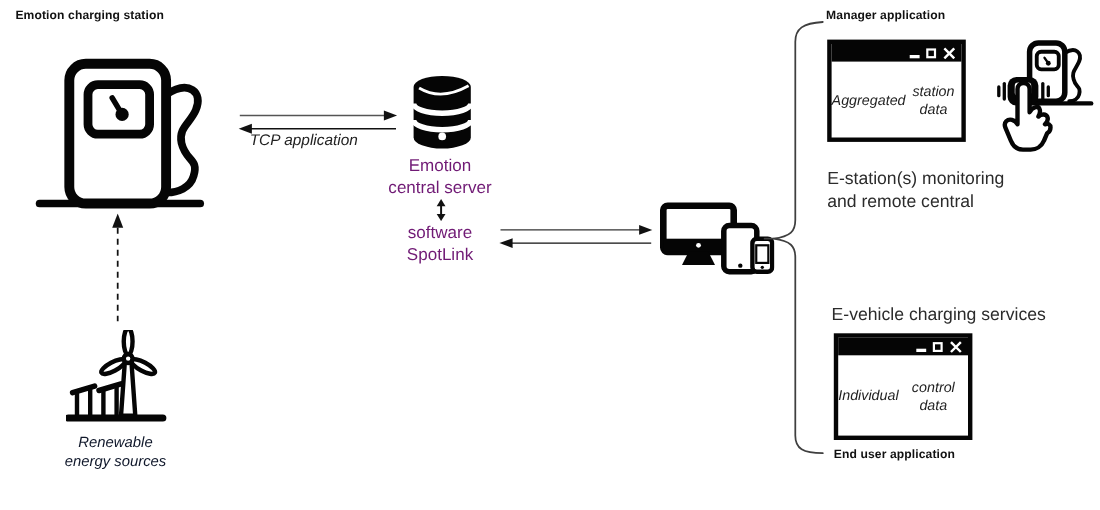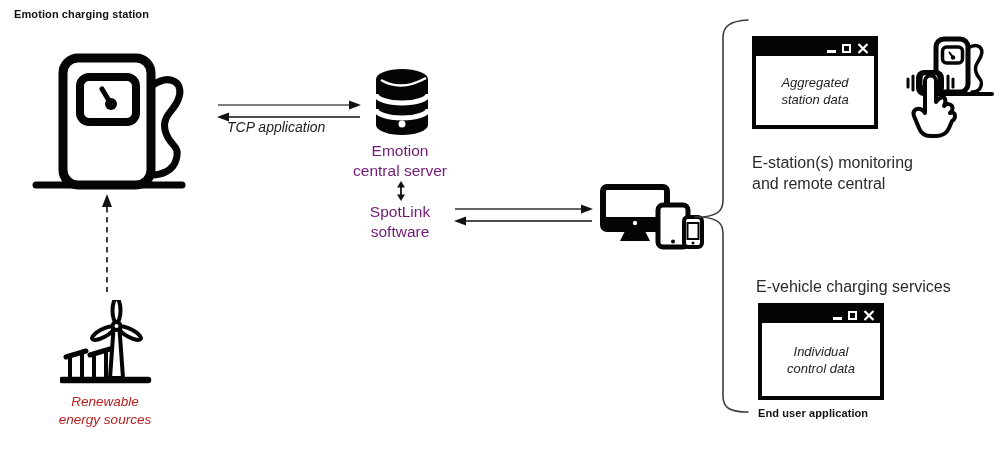--- a/index.html
+++ b/index.html
@@ -3,27 +3,27 @@
 <meta charset="utf-8">
 <style>
   html,body{margin:0;padding:0;background:#fff;}
   .canvas{position:relative;width:1000px;height:464px;background:#fff;overflow:hidden;
           font-family:"Liberation Sans",sans-serif;color:#1c1c1c;}
   .abs{position:absolute;}
   .title{font-weight:700;font-size:11px;letter-spacing:.1px;color:#121212;white-space:nowrap;}
   .lbl{font-size:15.5px;line-height:19.5px;color:#701a75;text-align:center;}
   .lbl-left{font-size:16px;line-height:21px;color:#2b2b2b;text-align:left;white-space:nowrap;}
   .tcp{font-style:italic;font-size:14px;color:#222;white-space:nowrap;}
-  .renew{font-style:italic;font-size:13.5px;line-height:18px;color:#b91c1c;text-align:center;}
+  .renew{font-style:italic;font-size:13.5px;line-height:18px;color:#0f172a;text-align:center;}
 
   .window{position:absolute;box-sizing:border-box;border:4px solid #050505;background:#fff;}
   .titlebar{height:16px;background:#050505;display:flex;align-items:center;justify-content:flex-end;gap:6px;padding:0 5px;}
   .win-min{width:9px;height:2.5px;background:#fff;margin-top:7px;}
   .win-max{width:9px;height:9px;border:2.5px solid #fff;box-sizing:border-box;background:transparent;}
-  .win-body{height:calc(100% - 16px);display:flex;flex-direction:column;align-items:center;justify-content:center;
+  .win-body{height:calc(100% - 16px);display:flex;flex-direction:row;align-items:center;justify-content:center;
             font-style:italic;font-size:13px;line-height:17px;color:#1f1f1f;text-align:center;}
   svg{display:block;}
 </style>
 </head>
 <body>
 
 <div class="canvas">
 
   <div class="abs title" style="left:14px;top:8px;">Emotion charging station</div>
 
@@ -98,22 +98,22 @@
 
   <div class="abs" style="left:393px;top:181px;">
     <svg width="16" height="20" viewBox="0 0 16 20">
       <line x1="8" y1="5" x2="8" y2="15" stroke="#111" stroke-width="1.8"></line>
       <polygon points="8,0 4,6.5 12,6.5" fill="#111"></polygon>
       <polygon points="8,20 4,13.5 12,13.5" fill="#111"></polygon>
     </svg>
   </div>
 
   <div class="abs lbl" style="left:340px;top:202px;width:120px;">
+    <div>software</div>
     <div>SpotLink</div>
-    <div>software</div>
   </div>
 
   <div class="abs" style="left:452px;top:203px;">
     <svg width="142" height="24" viewBox="0 0 142 24">
       <line x1="3" y1="6" x2="130" y2="6" stroke="#333" stroke-width="1.3"></line>
       <polygon points="129,1.5 141,6 129,10.5" fill="#111"></polygon>
       <line x1="140" y1="18" x2="13" y2="18" stroke="#111" stroke-width="1.3"></line>
       <polygon points="14,13.5 2,18 14,22.5" fill="#111"></polygon>
     </svg>
   </div>
@@ -133,20 +133,21 @@
   </div>
 
 
   <div class="abs" style="left:694px;top:12px;">
     <svg width="58" height="406" viewBox="0 0 58 406">
       <path d="M54,8 C36,9 29,14 29,26 L29,188 C29,198 25,203 9,205 C25,207 29,212 29,222 L29,384 C29,396 36,400 54,400" fill="none" stroke="#3f3f3f" stroke-width="1.6" stroke-linecap="round"></path>
       <path d="M1,205 L9,205" stroke="#3f3f3f" stroke-width="1.6" stroke-linecap="round"></path>
     </svg>
   </div>
 
+  <div class="abs title" style="left:751px;top:8px;">Manager application</div>
 
   <div class="window" style="left:752px;top:36px;width:126px;height:93px;">
     <div class="titlebar">
       <span class="win-min"></span>
       <span class="win-max"></span>
       <svg width="12" height="11" viewBox="0 0 12 11">
         <path d="M1.5,1 L10.5,10 M10.5,1 L1.5,10" stroke="#fff" stroke-width="2.2"></path>
       </svg>
     </div>
     <div class="win-body">

